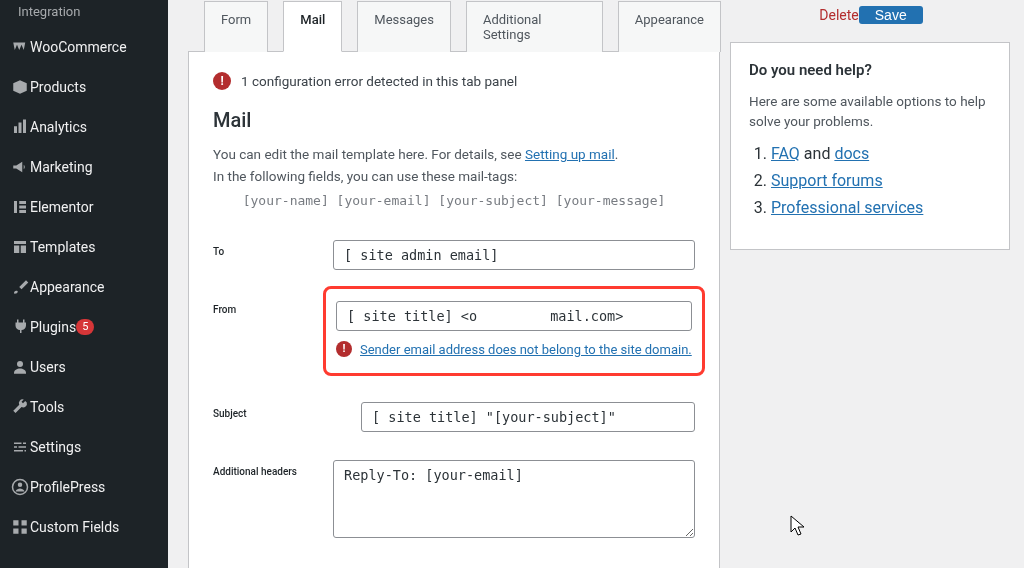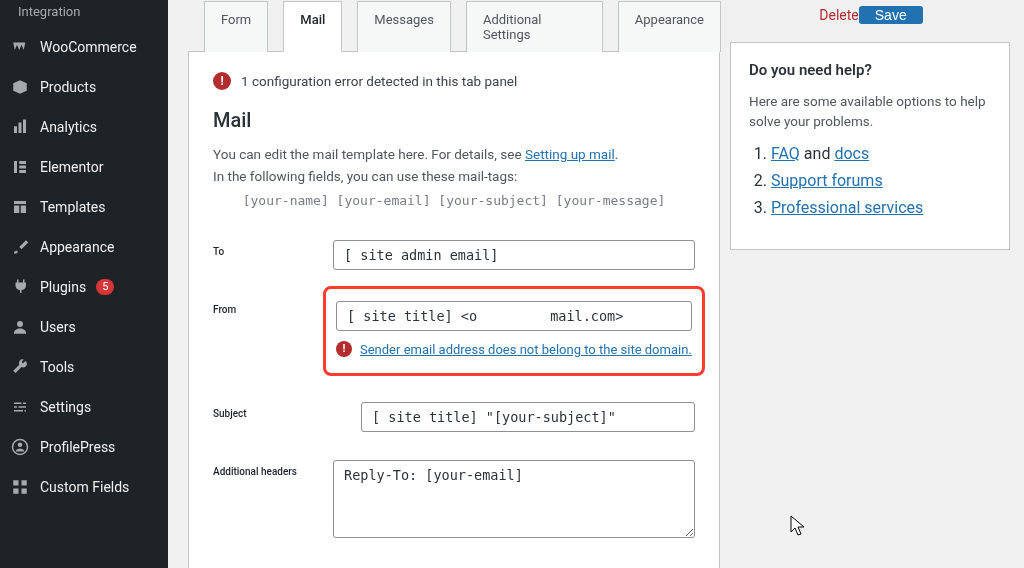--- a/index.html
+++ b/index.html
@@ -22,21 +22,20 @@
     font-size: 14px;
   }
   .sidebar .integration {
     color: #a7aaad;
     font-size: 13px;
     padding: 4px 10px 8px 18px;
   }
   .sidebar .menu-item {
     display: flex;
     align-items: center;
-    gap: 10px;
     padding: 10px 8px 10px 10px;
     color: #f0f0f1;
     cursor: pointer;
   }
   .sidebar .icon {
     width: 20px; height: 20px;
     display:flex; align-items:center; justify-content:center;
     color:#a7aaad;
   }
   .sidebar .icon svg { width:18px; height:18px; fill:currentColor; }
@@ -183,20 +182,28 @@
   </div>
   <div class="menu-item">
     <span class="icon">
         <svg viewBox="0 0 24 24">
           <rect x="4" y="11" width="4" height="9"></rect>
           <rect x="10" y="6" width="4" height="14"></rect>
           <rect x="16" y="2" width="4" height="18"></rect>
         </svg>
       </span>
     <span>Analytics</span>
+  </div>
+  <div class="menu-item">
+    <span class="icon">
+        <svg viewBox="0 0 24 24">
+          <path d="M3 10v4h4l8 5V5l-8 5H3zm14-1a4 4 0 010 6v-6z"></path>
+        </svg>
+      </span>
+    <span>Marketing</span>
   </div>
   <div class="menu-item">
     <span class="icon">
         <svg viewBox="0 0 24 24">
           <rect x="4" y="4" width="4" height="16"></rect>
           <rect x="11" y="4" width="9" height="4"></rect>
           <rect x="11" y="10" width="9" height="4"></rect>
           <rect x="11" y="16" width="9" height="4"></rect>
         </svg>
       </span>

